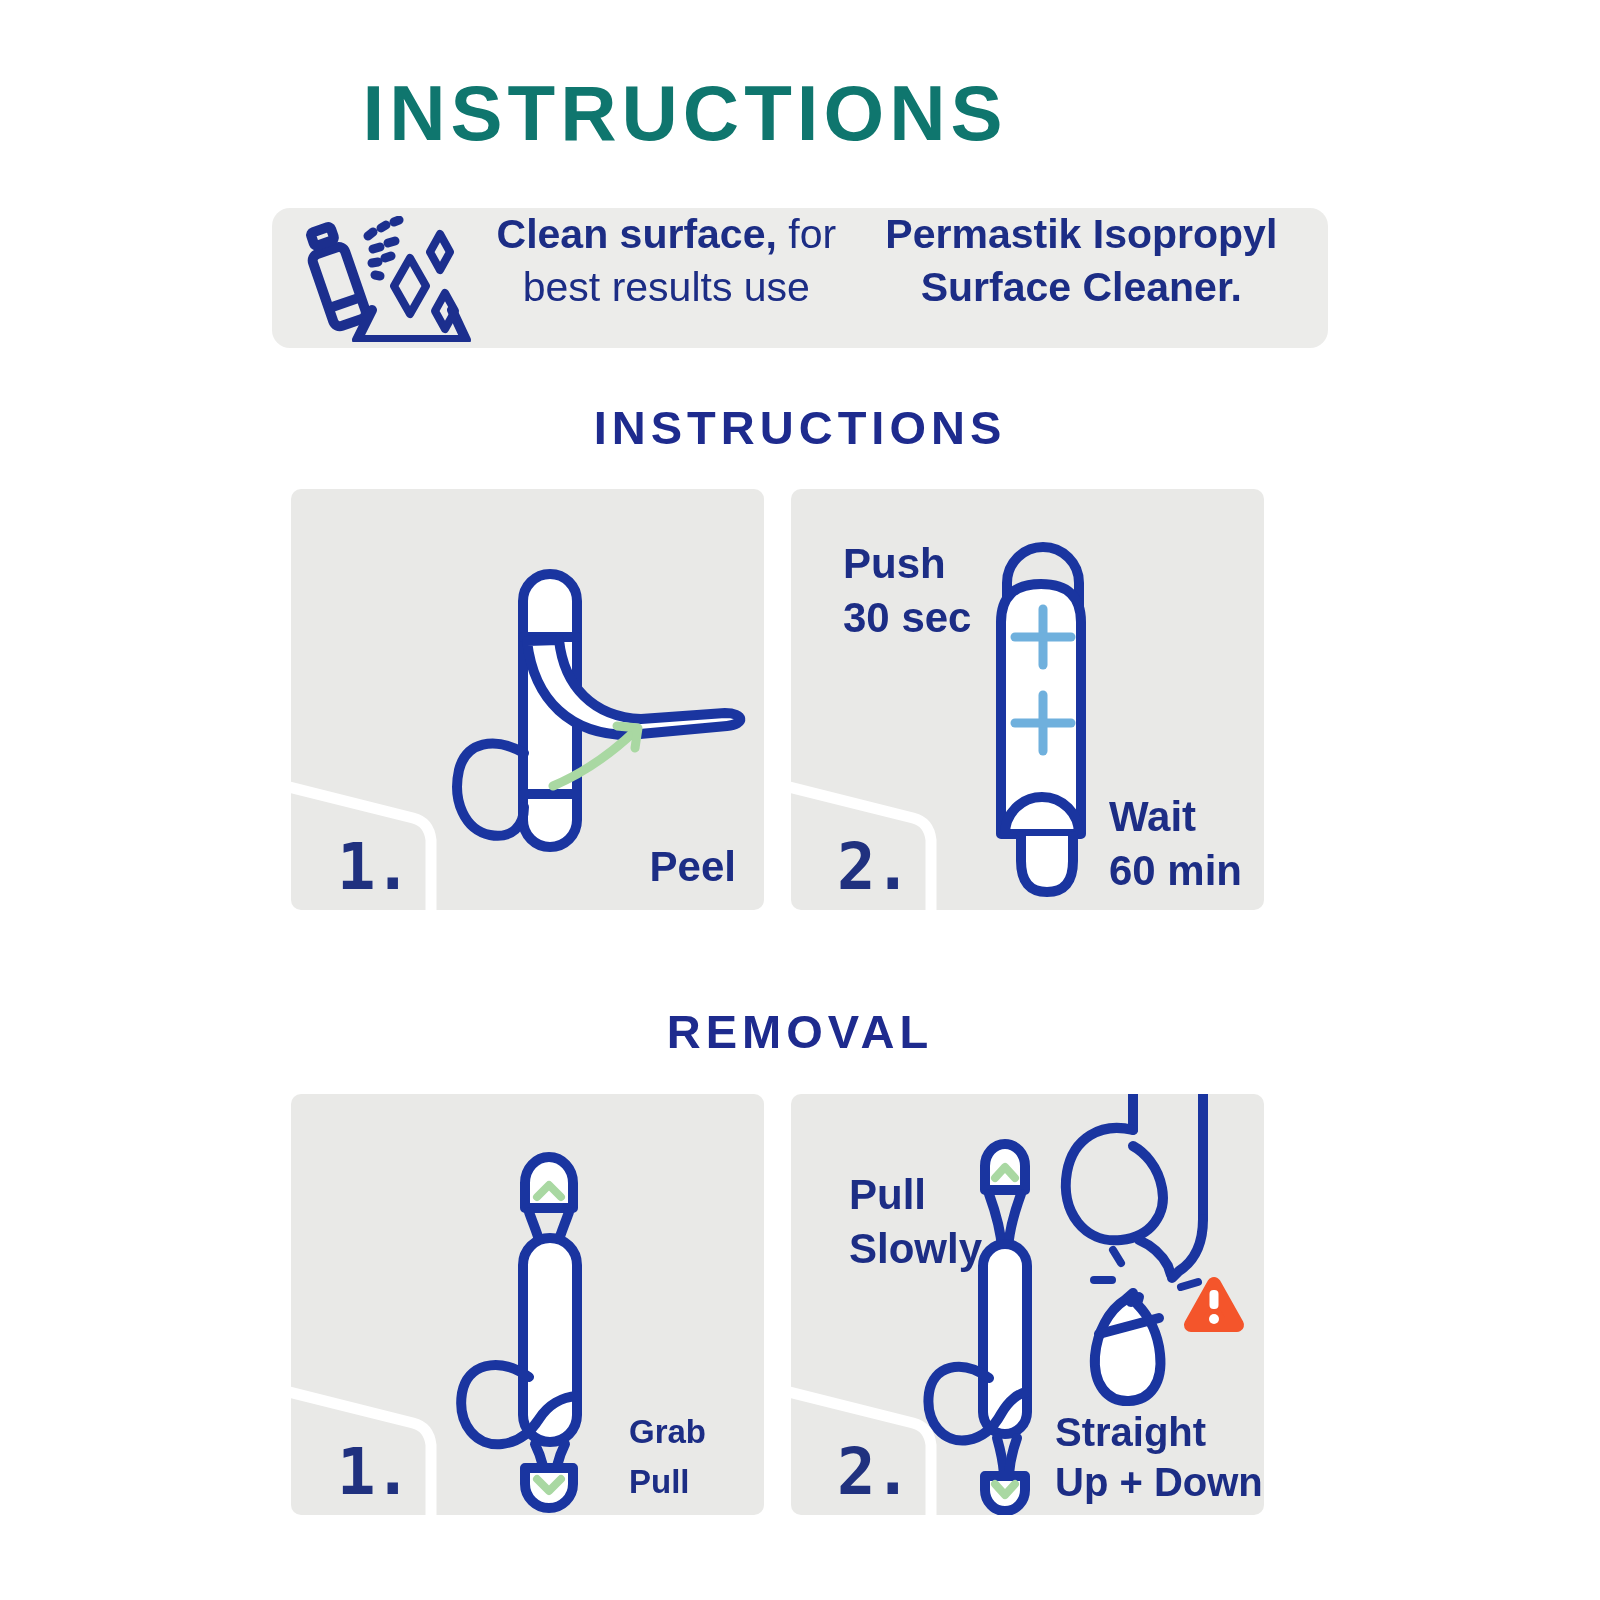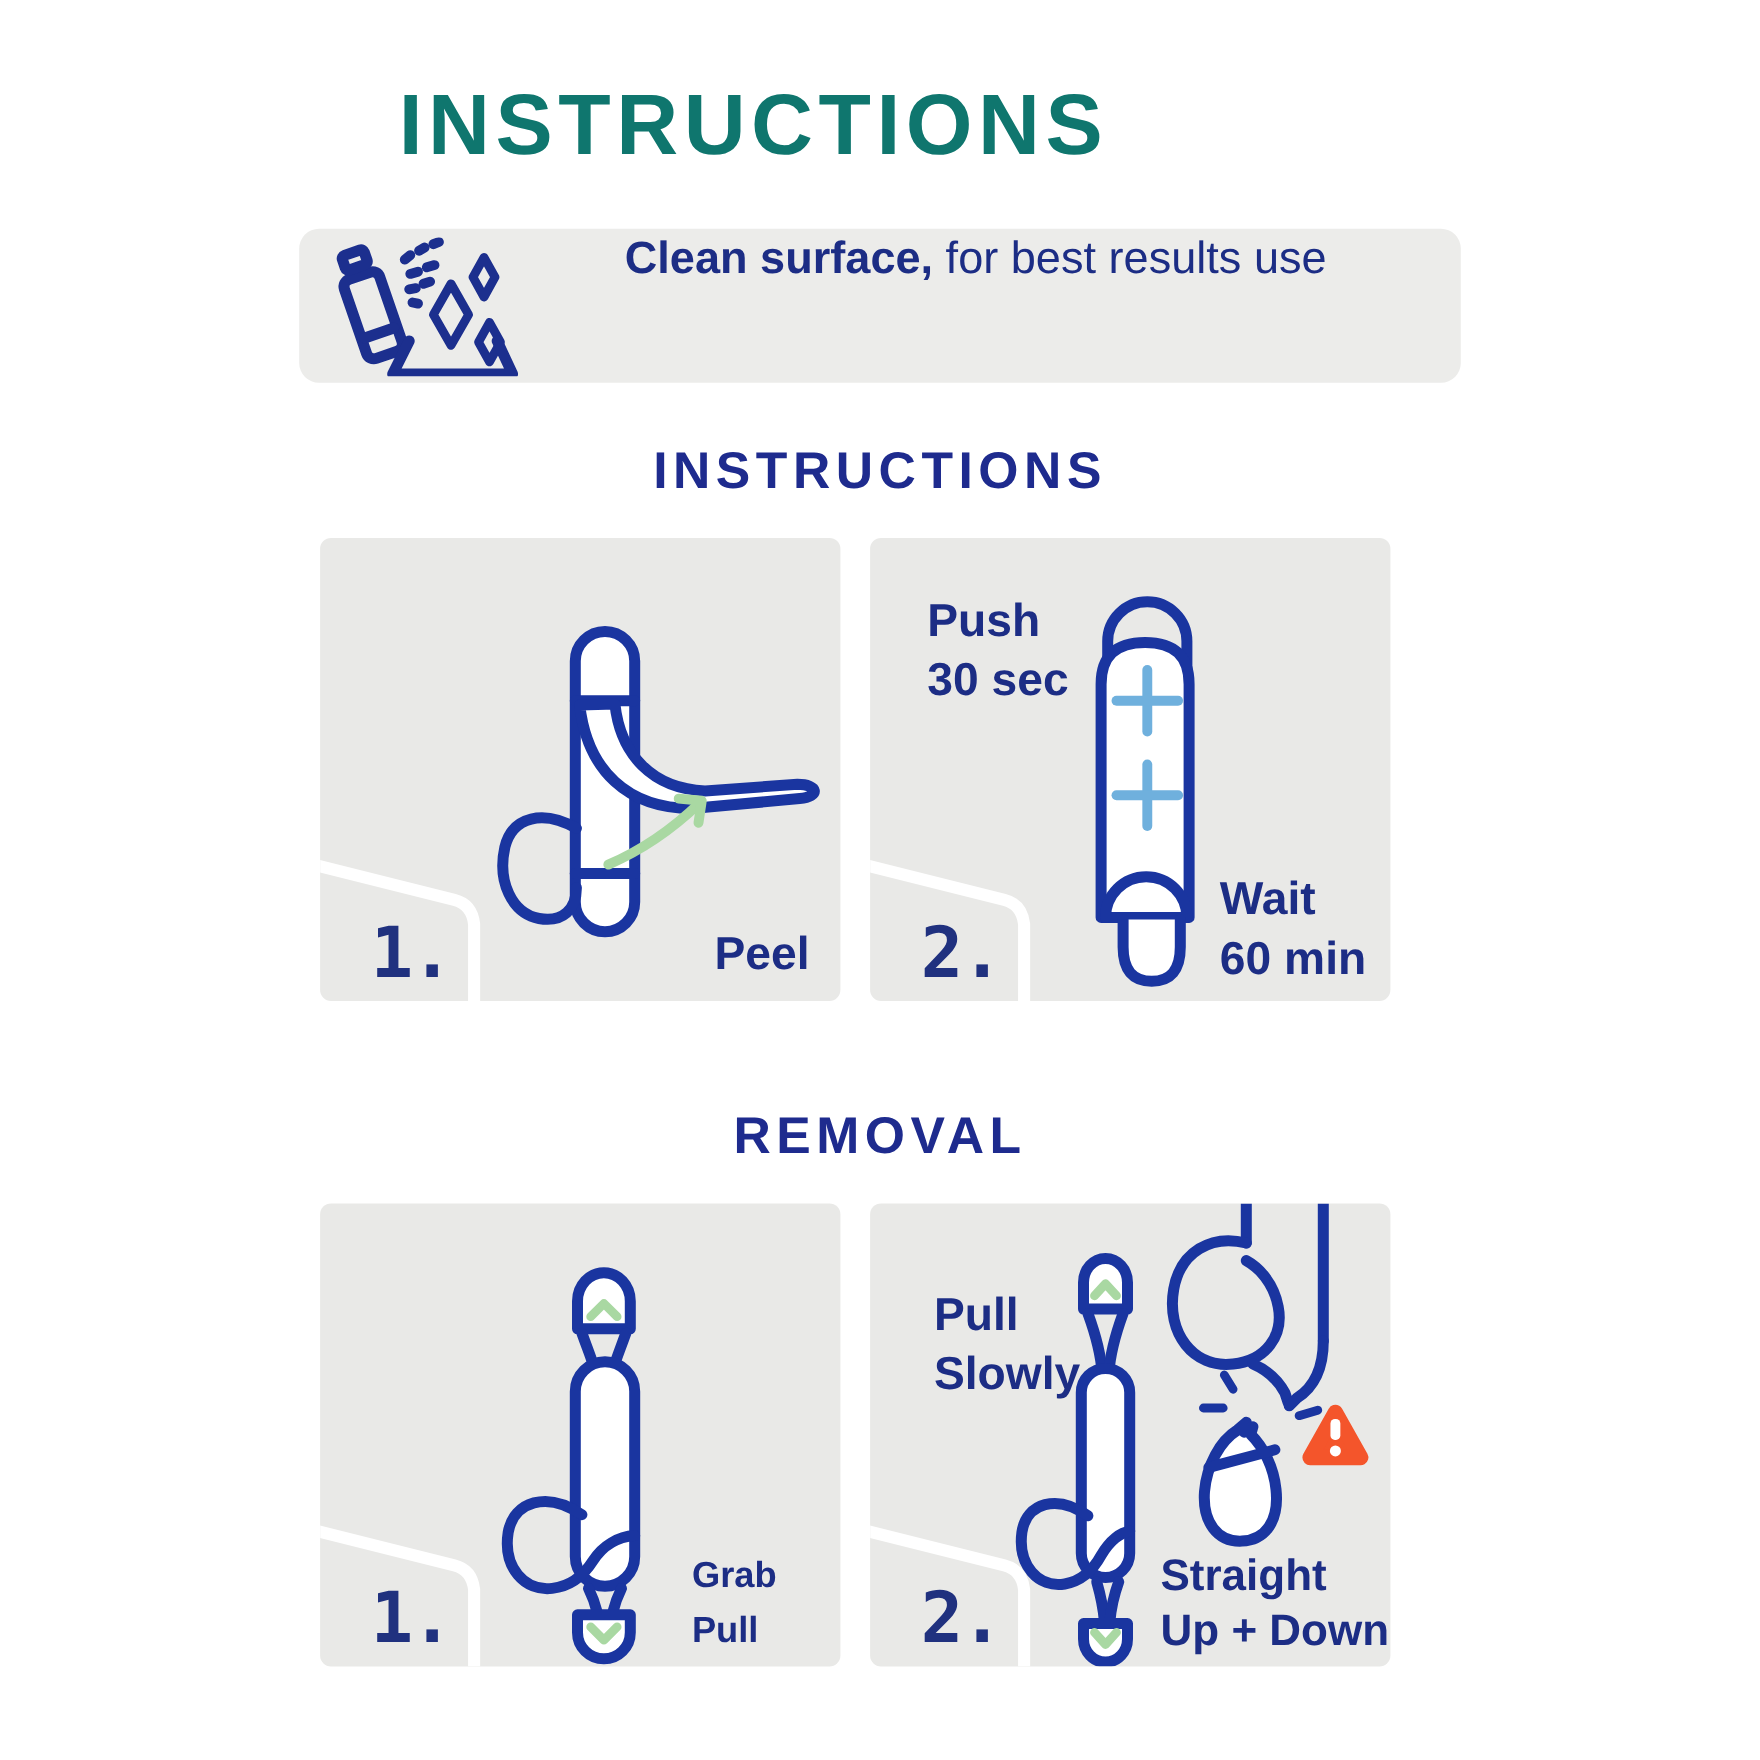--- a/index.html
+++ b/index.html
@@ -85,20 +85,21 @@
         <g stroke-width="8">
           <path d="M112 42 L128 70 L112 98 L96 70 Z"></path>
           <path d="M142 18 L152 36 L142 54 L132 36 Z"></path>
           <path d="M147 77 L157 95 L147 113 L137 95 Z"></path>
         </g>
         <path d="M74 94 L59 124 L168 124 L154 94" stroke-width="10"></path>
       </g>
     </svg>
     <div class="note-text">
       <div><span class="bold">Clean surface,</span><span> for best results use</span></div>
+      <div class="bold">Permastik Isopropyl Surface Cleaner.</div>
     </div>
   </section>
 
   <h2 class="section-heading h-application">INSTRUCTIONS</h2>
 
   <div class="panel p-a1">
     <svg class="art" viewBox="0 0 473 421">
       <g stroke="#1a35a0" stroke-width="10" fill="none" stroke-linecap="round" stroke-linejoin="round">
         <path d="M232 331 L232 112 A27 27 0 0 1 286 112 L286 331 A27 27 0 0 1 232 331 Z" fill="#ffffff"></path>
         <line x1="232" y1="148" x2="286" y2="148"></line>

